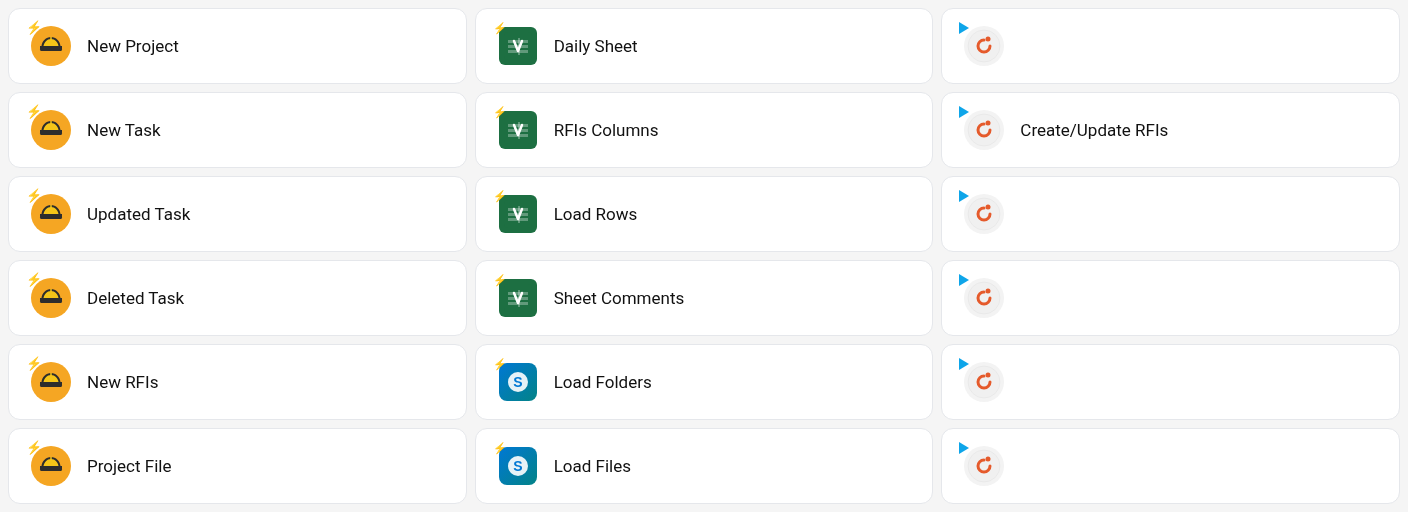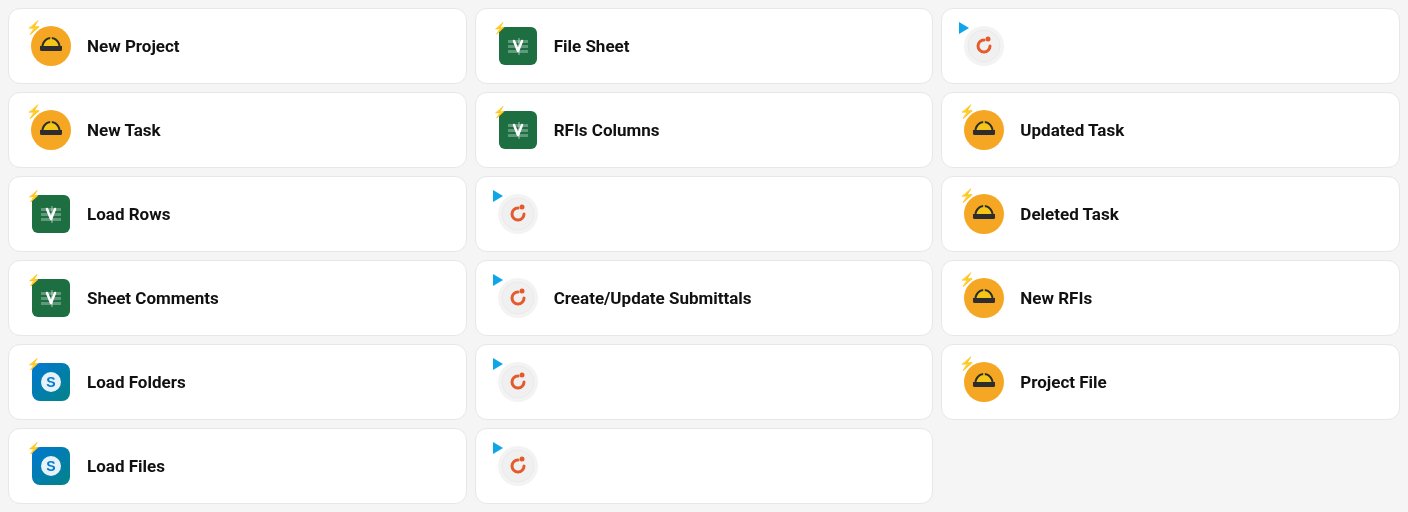--- a/index.html
+++ b/index.html
@@ -34,21 +34,21 @@
       position: relative;
       width: 44px;
       height: 44px;
       flex-shrink: 0;
       display: flex;
       align-items: center;
       justify-content: center;
     }
     .card-label {
       font-size: 17px;
-      font-weight: 700;
+      font-weight: 400;
       color: #111;
     }
   </style>
 </head>
 <body>
 
 <div class="grid">
 <div class="card">
       <div class="icon-wrap">
         <div style="position: absolute; top: -3px; left: -3px; z-index: 2; width: 13px; height: 14px; color: rgb(245, 197, 24); font-size: 13px; font-weight: 900; line-height: 1;">⚡</div>
@@ -70,21 +70,21 @@
           <svg width="28" height="28" viewBox="0 0 28 28" fill="none" xmlns="http://www.w3.org/2000/svg">
     <rect width="28" height="28" rx="4" fill="#1d6f42"></rect>
     <rect x="4" y="8" width="20" height="3" fill="white" opacity="0.3"></rect>
     <rect x="4" y="13" width="20" height="3" fill="white" opacity="0.3"></rect>
     <rect x="4" y="18" width="20" height="3" fill="white" opacity="0.3"></rect>
     <rect x="14" y="6" width="2" height="17" fill="white" opacity="0.3"></rect>
     <path d="M10 9 L14 19 L18 9" stroke="white" stroke-width="2.5" fill="none" stroke-linecap="round" stroke-linejoin="round"></path>
   </svg>
         </div>
       </div>
-      <span class="card-label">File Sheet</span>
+      <span class="card-label">Daily Sheet</span>
     </div>
     <div class="card">
       <div class="icon-wrap">
         <div style="position: absolute; top: -2px; left: -3px; z-index: 2; width: 0px; height: 0px; border-style: solid; border-width: 6px 0px 6px 10px; border-color: transparent transparent transparent rgb(14, 165, 233);"></div>
         <div style="width: 40px; height: 40px; border-radius: 50%; background: rgb(243, 243, 243); display: flex; align-items: center; justify-content: center; position: relative; overflow: visible;">
           <svg width="36" height="36" viewBox="0 0 36 36" fill="none" xmlns="http://www.w3.org/2000/svg">
     <circle cx="18" cy="18" r="16" fill="#f0f0f0" stroke="#e0e0e0" stroke-width="0.5"></circle>
     <path d="M24 18 A6 6 0 1 1 18 12" stroke="#e55a2b" stroke-width="3" fill="none" stroke-linecap="round"></path>
     <circle cx="22" cy="11" r="2.5" fill="#e55a2b"></circle>
   </svg>
@@ -116,20 +116,33 @@
     <rect x="4" y="18" width="20" height="3" fill="white" opacity="0.3"></rect>
     <rect x="14" y="6" width="2" height="17" fill="white" opacity="0.3"></rect>
     <path d="M10 9 L14 19 L18 9" stroke="white" stroke-width="2.5" fill="none" stroke-linecap="round" stroke-linejoin="round"></path>
   </svg>
         </div>
       </div>
       <span class="card-label">RFIs Columns</span>
     </div>
     <div class="card">
       <div class="icon-wrap">
+        <div style="position: absolute; top: -2px; left: -3px; z-index: 2; width: 0px; height: 0px; border-style: solid; border-width: 6px 0px 6px 10px; border-color: transparent transparent transparent rgb(14, 165, 233);"></div>
+        <div style="width: 40px; height: 40px; border-radius: 50%; background: rgb(243, 243, 243); display: flex; align-items: center; justify-content: center; position: relative; overflow: visible;">
+          <svg width="36" height="36" viewBox="0 0 36 36" fill="none" xmlns="http://www.w3.org/2000/svg">
+    <circle cx="18" cy="18" r="16" fill="#f0f0f0" stroke="#e0e0e0" stroke-width="0.5"></circle>
+    <path d="M24 18 A6 6 0 1 1 18 12" stroke="#e55a2b" stroke-width="3" fill="none" stroke-linecap="round"></path>
+    <circle cx="22" cy="11" r="2.5" fill="#e55a2b"></circle>
+  </svg>
+        </div>
+      </div>
+      <span class="card-label">Create/Update RFIs</span>
+    </div>
+    <div class="card">
+      <div class="icon-wrap">
         <div style="position: absolute; top: -3px; left: -3px; z-index: 2; width: 13px; height: 14px; color: rgb(245, 197, 24); font-size: 13px; font-weight: 900; line-height: 1;">⚡</div>
         <div style="width: 40px; height: 40px; border-radius: 50%; background: rgb(245, 166, 35); display: flex; align-items: center; justify-content: center; overflow: hidden;">
           <svg width="28" height="22" viewBox="0 0 28 22" fill="none" xmlns="http://www.w3.org/2000/svg">
     <path d="M14 2C9 2 5 6 4.5 11H3v3h22v-3h-1.5C23 6 19 2 14 2z" fill="#2d2d2d"></path>
     <path d="M14 4C10 4 7 7.5 6.5 11H21.5C21 7.5 18 4 14 4z" fill="#f5c518"></path>
     <rect x="3" y="13" width="22" height="3" rx="1.5" fill="#2d2d2d"></rect>
     <path d="M14 2 v3" stroke="#f5c518" stroke-width="1.5"></path>
   </svg>
         </div>
       </div>
@@ -197,21 +210,20 @@
       <div class="icon-wrap">
         <div style="position: absolute; top: -2px; left: -3px; z-index: 2; width: 0px; height: 0px; border-style: solid; border-width: 6px 0px 6px 10px; border-color: transparent transparent transparent rgb(14, 165, 233);"></div>
         <div style="width: 40px; height: 40px; border-radius: 50%; background: rgb(243, 243, 243); display: flex; align-items: center; justify-content: center; position: relative; overflow: visible;">
           <svg width="36" height="36" viewBox="0 0 36 36" fill="none" xmlns="http://www.w3.org/2000/svg">
     <circle cx="18" cy="18" r="16" fill="#f0f0f0" stroke="#e0e0e0" stroke-width="0.5"></circle>
     <path d="M24 18 A6 6 0 1 1 18 12" stroke="#e55a2b" stroke-width="3" fill="none" stroke-linecap="round"></path>
     <circle cx="22" cy="11" r="2.5" fill="#e55a2b"></circle>
   </svg>
         </div>
       </div>
-      <span class="card-label">Create/Update Submittals</span>
     </div>
     <div class="card">
       <div class="icon-wrap">
         <div style="position: absolute; top: -3px; left: -3px; z-index: 2; width: 13px; height: 14px; color: rgb(245, 197, 24); font-size: 13px; font-weight: 900; line-height: 1;">⚡</div>
         <div style="width: 40px; height: 40px; border-radius: 50%; background: rgb(245, 166, 35); display: flex; align-items: center; justify-content: center; overflow: hidden;">
           <svg width="28" height="22" viewBox="0 0 28 22" fill="none" xmlns="http://www.w3.org/2000/svg">
     <path d="M14 2C9 2 5 6 4.5 11H3v3h22v-3h-1.5C23 6 19 2 14 2z" fill="#2d2d2d"></path>
     <path d="M14 4C10 4 7 7.5 6.5 11H21.5C21 7.5 18 4 14 4z" fill="#f5c518"></path>
     <rect x="3" y="13" width="22" height="3" rx="1.5" fill="#2d2d2d"></rect>
     <path d="M14 2 v3" stroke="#f5c518" stroke-width="1.5"></path>

